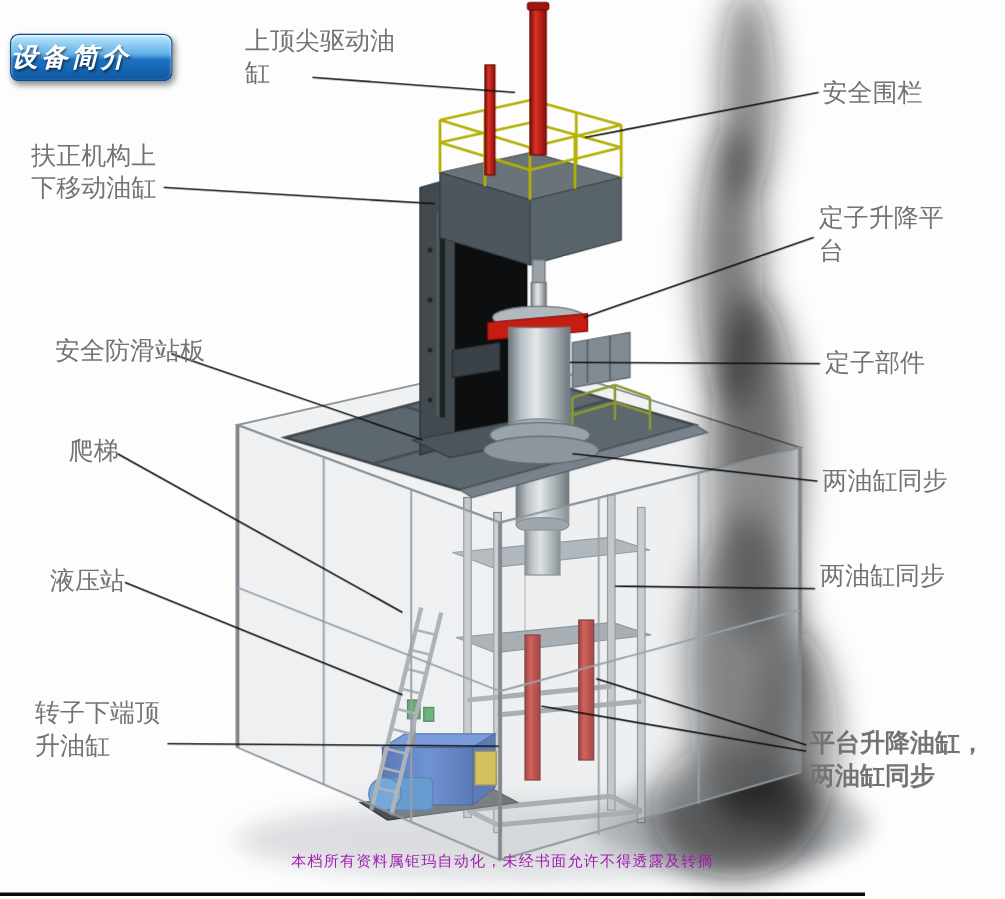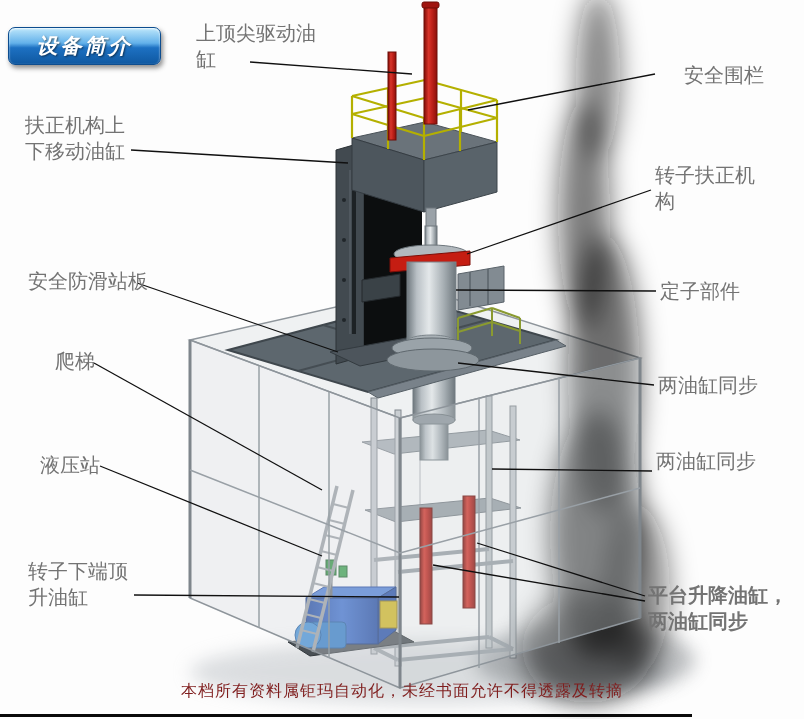--- a/index.html
+++ b/index.html
@@ -3,34 +3,34 @@
 <meta charset="utf-8">
 <style>
   * { margin:0; padding:0; box-sizing:border-box; }
   html,body { background:#ffffff; }
   body { font-family:"Liberation Serif", serif; }
   .stage { position:relative; width:804px; height:719px; background:#fdfdfd; overflow:hidden; }
   .machine-svg { position:absolute; left:0; top:0; }
   .label { position:absolute; font-size:20px; line-height:1.32; color:#737373; }
   .label.nowrap { white-space:nowrap; }
   .badge {
-    position:absolute; left:8px; top:27px; width:153px; height:38px;
+    position:absolute; left:8px; top:27px; width:130px; height:38px;
     border-radius:7px;
     background:linear-gradient(180deg,#bde7fb 0%,#63b1ea 42%,#1d71c2 55%,#0f58a1 100%);
     border:1px solid #0d4d8f;
     box-shadow:2px 3px 5px rgba(0,0,0,.45), inset 0 1px 2px rgba(255,255,255,.85);
-    display:flex; align-items:center; justify-content:center;
+    display:flex; align-items:center; 
   }
   .badge span {
     color:#fff; font-weight:bold; font-style:italic; font-size:21px;
     letter-spacing:3px; text-shadow:1px 1px 2px rgba(0,0,0,.55);
   }
   .footer {
     position:absolute; left:0; right:0; top:681px; text-align:center;
-    font-size:16px; color:#7f1d1d; letter-spacing:1px;
+    font-size:12px; color:#a21caf; letter-spacing:1px;
   }
   .bottom-line { position:absolute; left:0; top:714px; width:692px; height:3px; background:#0a0a0a; }
 </style>
 </head>
 <body>
 
 <div class="stage">
 
   <svg class="machine-svg" width="804" height="719" viewBox="0 0 804 719">
     <defs>
@@ -241,24 +241,24 @@
       <line x1="645" y1="596" x2="477" y2="543"></line>
       <line x1="645" y1="601" x2="433" y2="565"></line>
     </g>
   </svg>
 
   <div class="badge">
     <span>设备简介</span>
   </div>
 
   <div class="label" style="left:196px;top:20px;width:126px;">上顶尖驱动油缸</div>
-  <div class="label nowrap" style="left:684px;top:62px;">安全围栏</div>
+  <div class="label nowrap" style="left:658px;top:62px;">安全围栏</div>
   <div class="label" style="left:25px;top:112px;width:106px;">扶正机构上下移动油缸</div>
-  <div class="label" style="left:655px;top:162px;width:106px;">转子扶正机构</div>
-  <div class="label nowrap" style="left:28px;top:268px;">安全防滑站板</div>
+  <div class="label" style="left:655px;top:162px;width:106px;">定子升降平台</div>
+  <div class="label nowrap" style="left:44px;top:268px;">安全防滑站板</div>
   <div class="label nowrap" style="left:660px;top:278px;">定子部件</div>
   <div class="label nowrap" style="left:55px;top:348px;">爬梯</div>
   <div class="label nowrap" style="left:658px;top:372px;">两油缸同步</div>
   <div class="label nowrap" style="left:40px;top:452px;">液压站</div>
   <div class="label" style="left:656px;top:448px;width:106px;">两油缸同步</div>
   <div class="label" style="left:28px;top:558px;width:106px;">转子下端顶升油缸</div>
   <div class="label" style="left:648px;top:582px;width:150px;font-weight:bold;">平台升降油缸，两油缸同步</div>
 
   <div class="footer">本档所有资料属钜玛自动化，未经书面允许不得透露及转摘</div>
   <div class="bottom-line"></div>

